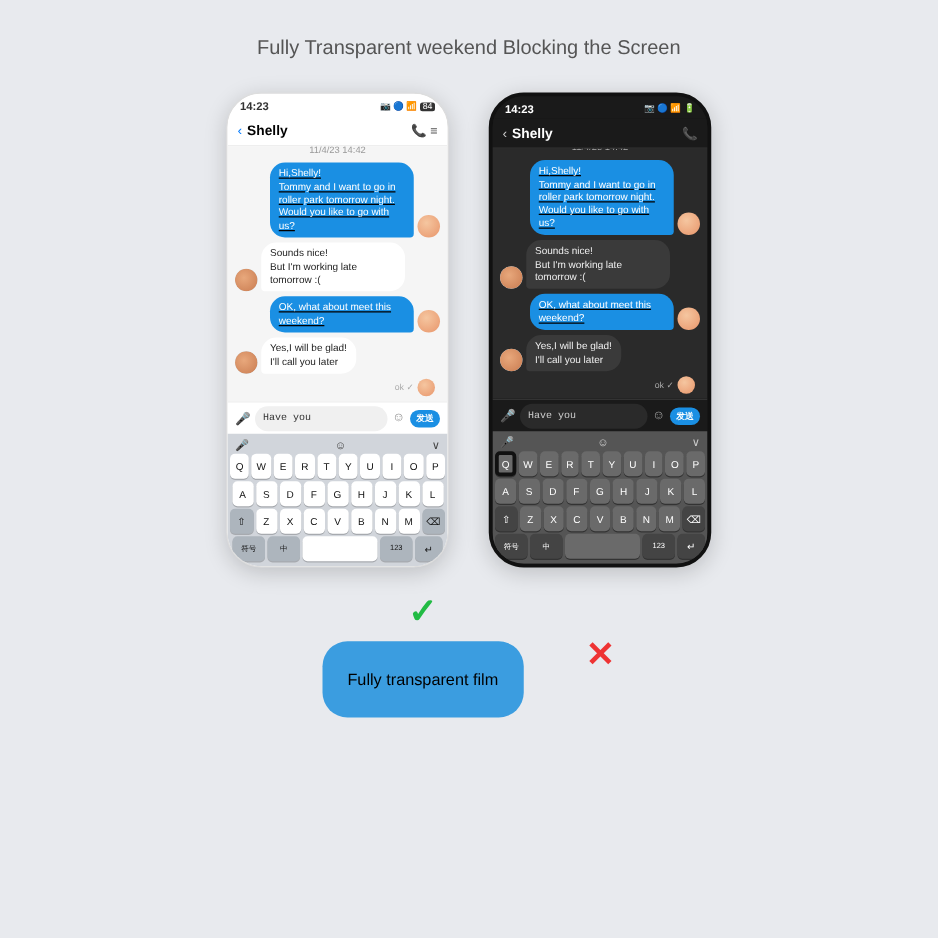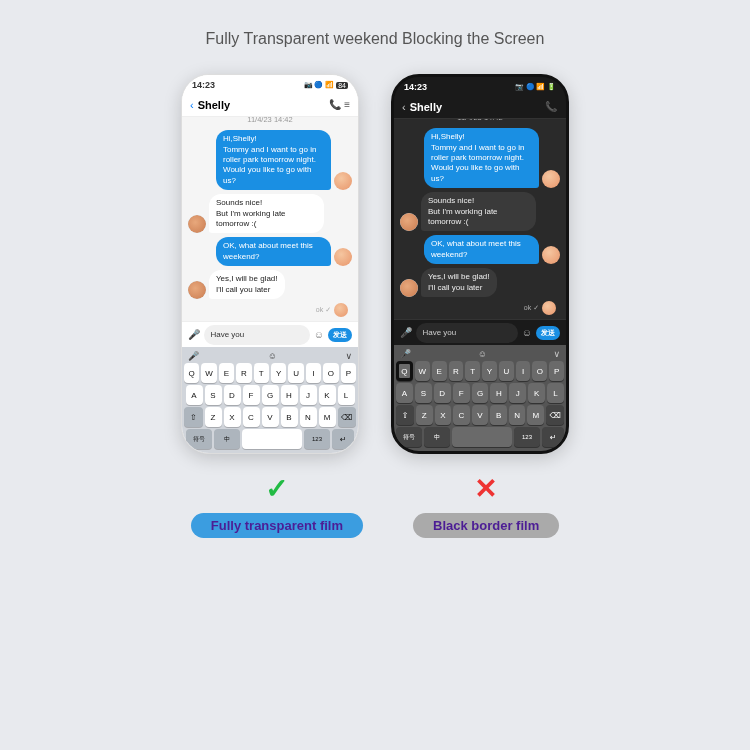--- a/index.html
+++ b/index.html
@@ -121,21 +121,21 @@
       color: #999;
       margin-bottom: 2px;
     }
     .phone-black .date-label { color: #aaa; }
 
     .msg-row {
       display: flex;
       align-items: flex-end;
       gap: 3px;
     }
-    .msg-row.sent { justify-content: flex-end; }
+    .msg-row.sent { justify-content: flex-end; text-decoration: underline; }
     .msg-row.received { justify-content: flex-start; }
 
     .bubble {
       border-radius: 12px;
       padding: 4px 7px;
       font-size: 8px;
       line-height: 1.3;
       max-width: 115px;
     }
     .bubble.sent {
@@ -207,20 +207,21 @@
     .input-box {
       flex: 1;
       background: #f0f0f0;
       border-radius: 10px;
       height: 20px;
       font-size: 8px;
       display: flex;
       align-items: center;
       padding: 0 6px;
       color: #333;
+      font-family: Liberation Mono, monospace;
     }
     .phone-black .input-box { background: #2a2a2a; color: #ccc; }
     .emoji-icon { font-size: 10px; color: #888; }
     .send-btn {
       background: #1a8fe3;
       color: #fff;
       font-size: 7px;
       border-radius: 8px;
       padding: 2px 5px;
       font-weight: 600;
@@ -301,24 +302,24 @@
     .label-group {
       display: flex;
       flex-direction: column;
       align-items: center;
       gap: 8px;
     }
     .check-mark { font-size: 28px; color: #22bb44; font-weight: 900; }
     .cross-mark { font-size: 28px; color: #ee3333; font-weight: 900; }
     .label-pill {
       border-radius: 20px;
-      padding: 5px 20px;
+      padding: 23px 20px;
       font-size: 13px;
-      font-weight: 700;
-      color: #4c1d95;
+      font-weight: 400;
+      color: #000000;
     }
     .pill-blue { background: #3b9de0; }
     .pill-gray { background: #aaaaaa; }
   </style>
 </head>
 <body>
 
 <div class="header">
   <div class="subtitle">Fully Transparent weekend Blocking the Screen</div>
 </div>
@@ -538,15 +539,14 @@
 
 </div>
 
 <div class="bottom-row">
   <div class="label-group">
     <div class="check-mark">✓</div>
     <div class="label-pill pill-blue">Fully transparent film</div>
   </div>
   <div class="label-group">
     <div class="cross-mark">✕</div>
-    <div class="label-pill pill-gray">Black border film</div>
   </div>
 </div>
 
 </body></html>

